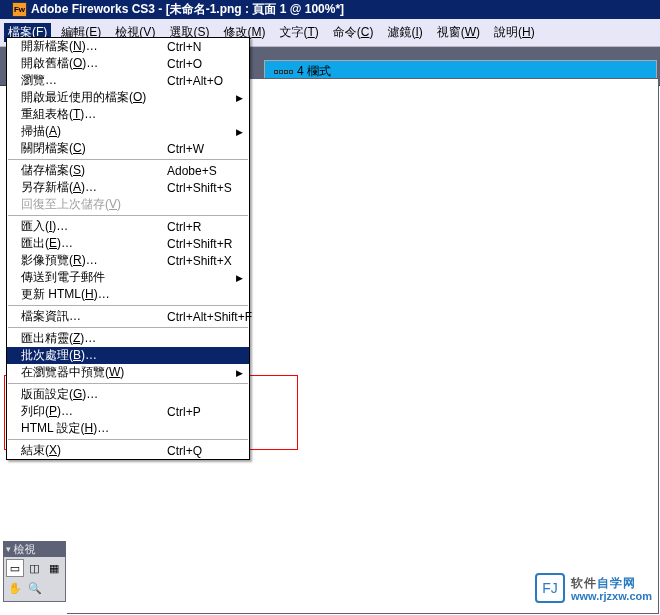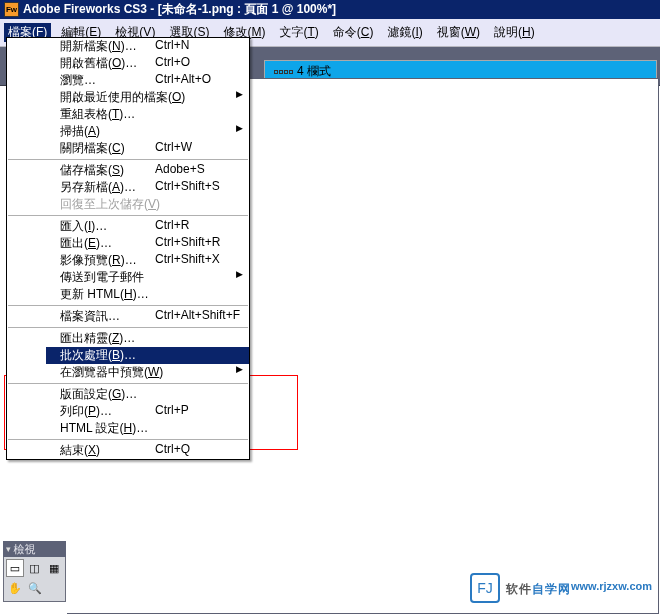--- a/index.html
+++ b/index.html
@@ -1,37 +1,37 @@
 <!DOCTYPE html>
 <html><head>
 <meta charset="utf-8">
 <style>
 * { margin: 0; padding: 0; box-sizing: border-box; font-family: "Microsoft JhengHei", "PMingLiU", sans-serif; font-size: 12px; }
 body { background: #fff; width: 660px; height: 615px; position: relative; overflow: hidden; }
 
 
-.titlebar { height: 19px; background: linear-gradient(#0a246a, #0a246a); color: #fff; display: flex; align-items: center; padding: 0 4px; }
+.titlebar { height: 19px; background: linear-gradient(#0a246a, #0a246a); color: #fff; display: flex; align-items: center; padding: 0 12px; }
 .titlebar .app-icon { width: 15px; height: 15px; background: #f79a2a; border: 1px solid #333; font-size: 8px; font-weight: bold; color: #000; display: flex; align-items: center; justify-content: center; margin-right: 4px; }
 .titlebar .title-text { font-weight: bold; letter-spacing: 0; }
 
 
 .menubar { height: 28px; background: #e7e7f8; border-bottom: 1px solid #b8b8c0; display: flex; align-items: center; padding-left: 4px; gap: 6px; }
 .menubar .mi { padding: 1px 4px; cursor: default; white-space: nowrap; }
 .menubar .mi.active { background: #0a246a; color: #fff; }
 .menubar .hl { text-decoration: underline; }
 
 
 .toolstrip { height: 39px; background: #5d6277; border-bottom: 1px solid #393c4a; position: relative; }
 .tab-strip { position: absolute; left: 264px; top: 13px; height: 22px; background: #0ea5e9; display: flex; align-items: center; border-top: 1px solid #aaa; border-left: 1px solid #aaa; border-right: 1px solid #aaa; padding: 0 8px; width: 393px; }
 .tab-strip .tab-grid-icon { display:inline-flex; margin-right:4px; }
 .tab-strip .tab-grid-icon span { width:4px;height:4px;border:1px solid #333;display:inline-block;margin:0 0.5px; }
 
 
 .dropdown { position: absolute; left: 6px; top: 37px; width: 244px; background: #fff; border: 1px solid #000; box-shadow: 2px 2px 2px rgba(0,0,0,.35); z-index: 50; }
-.dropdown .row { height: 17px; display: flex; align-items: flex-start; padding-left: 14px; padding-right: 20px; position: relative; cursor: default; margin-left: 39px; }
+.dropdown .row { height: 17px; display: flex; align-items: center; padding-left: 14px; padding-right: 8px; position: relative; cursor: default; }
 .dropdown .row .label { flex: 1; white-space: nowrap; }
 .dropdown .row .sc { color: #000; width: 74px; text-align: left; }
 .dropdown .row .arrow { position: absolute; right: 6px; font-size: 9px; }
 .dropdown .row.disabled { color: #a0a0a0; }
 .dropdown .row.disabled .sc { color: #a0a0a0; }
 .dropdown .row.highlight { background: #0a246a; color: #fff; }
 .dropdown .sep { height: 1px; background: #b0b0b0; margin: 2px 1px; }
 .dropdown .ul { text-decoration: underline; }
 
 
@@ -45,21 +45,21 @@
 .panel-body { background: #d7d9de; border: 1px solid #6a6d7c; border-top:none; padding: 2px; }
 .icon-row { display:flex; gap:2px; margin-bottom:2px; }
 .tbtn { width:18px; height:18px; background:#d7d9de; border:1px solid transparent; display:flex; align-items:center; justify-content:center; font-size:11px; }
 
 
 .canvas { position: absolute; left: 67px; top: 78px; right: 1px; bottom: 1px; background:#fff; border: 1px solid #5b5f72; border-left:none; z-index:1; }
 
 
 .watermark { position: absolute; right: 8px; bottom: 12px; display: flex; align-items: center; gap: 6px; z-index:60; }
 .wm-logo { width: 30px; height: 30px; border: 2px solid #2a7ac2; border-radius: 4px; display:flex; align-items:center; justify-content:center; color:#2a7ac2; font-weight:normal; font-size:14px; }
-.wm-txt { display:flex; flex-direction:row; line-height:1.1; }
+.wm-txt { display:flex; flex-direction:column; line-height:1.1; }
 .wm-txt .zh { font-weight:bold; font-size:15px; color:#585858; letter-spacing:1px;}
 .wm-txt .zh .blue { color:#2a7ac2; }
 .wm-txt .url { color:#2a7ac2; font-size:11px; font-weight:bold; }
 </style>
 </head>
 <body>
 
 <div class="titlebar">
   <span class="app-icon">Fw</span>
   <span class="title-text">Adobe Fireworks CS3 - [未命名-1.png : 頁面 1 @ 100%*]</span>

